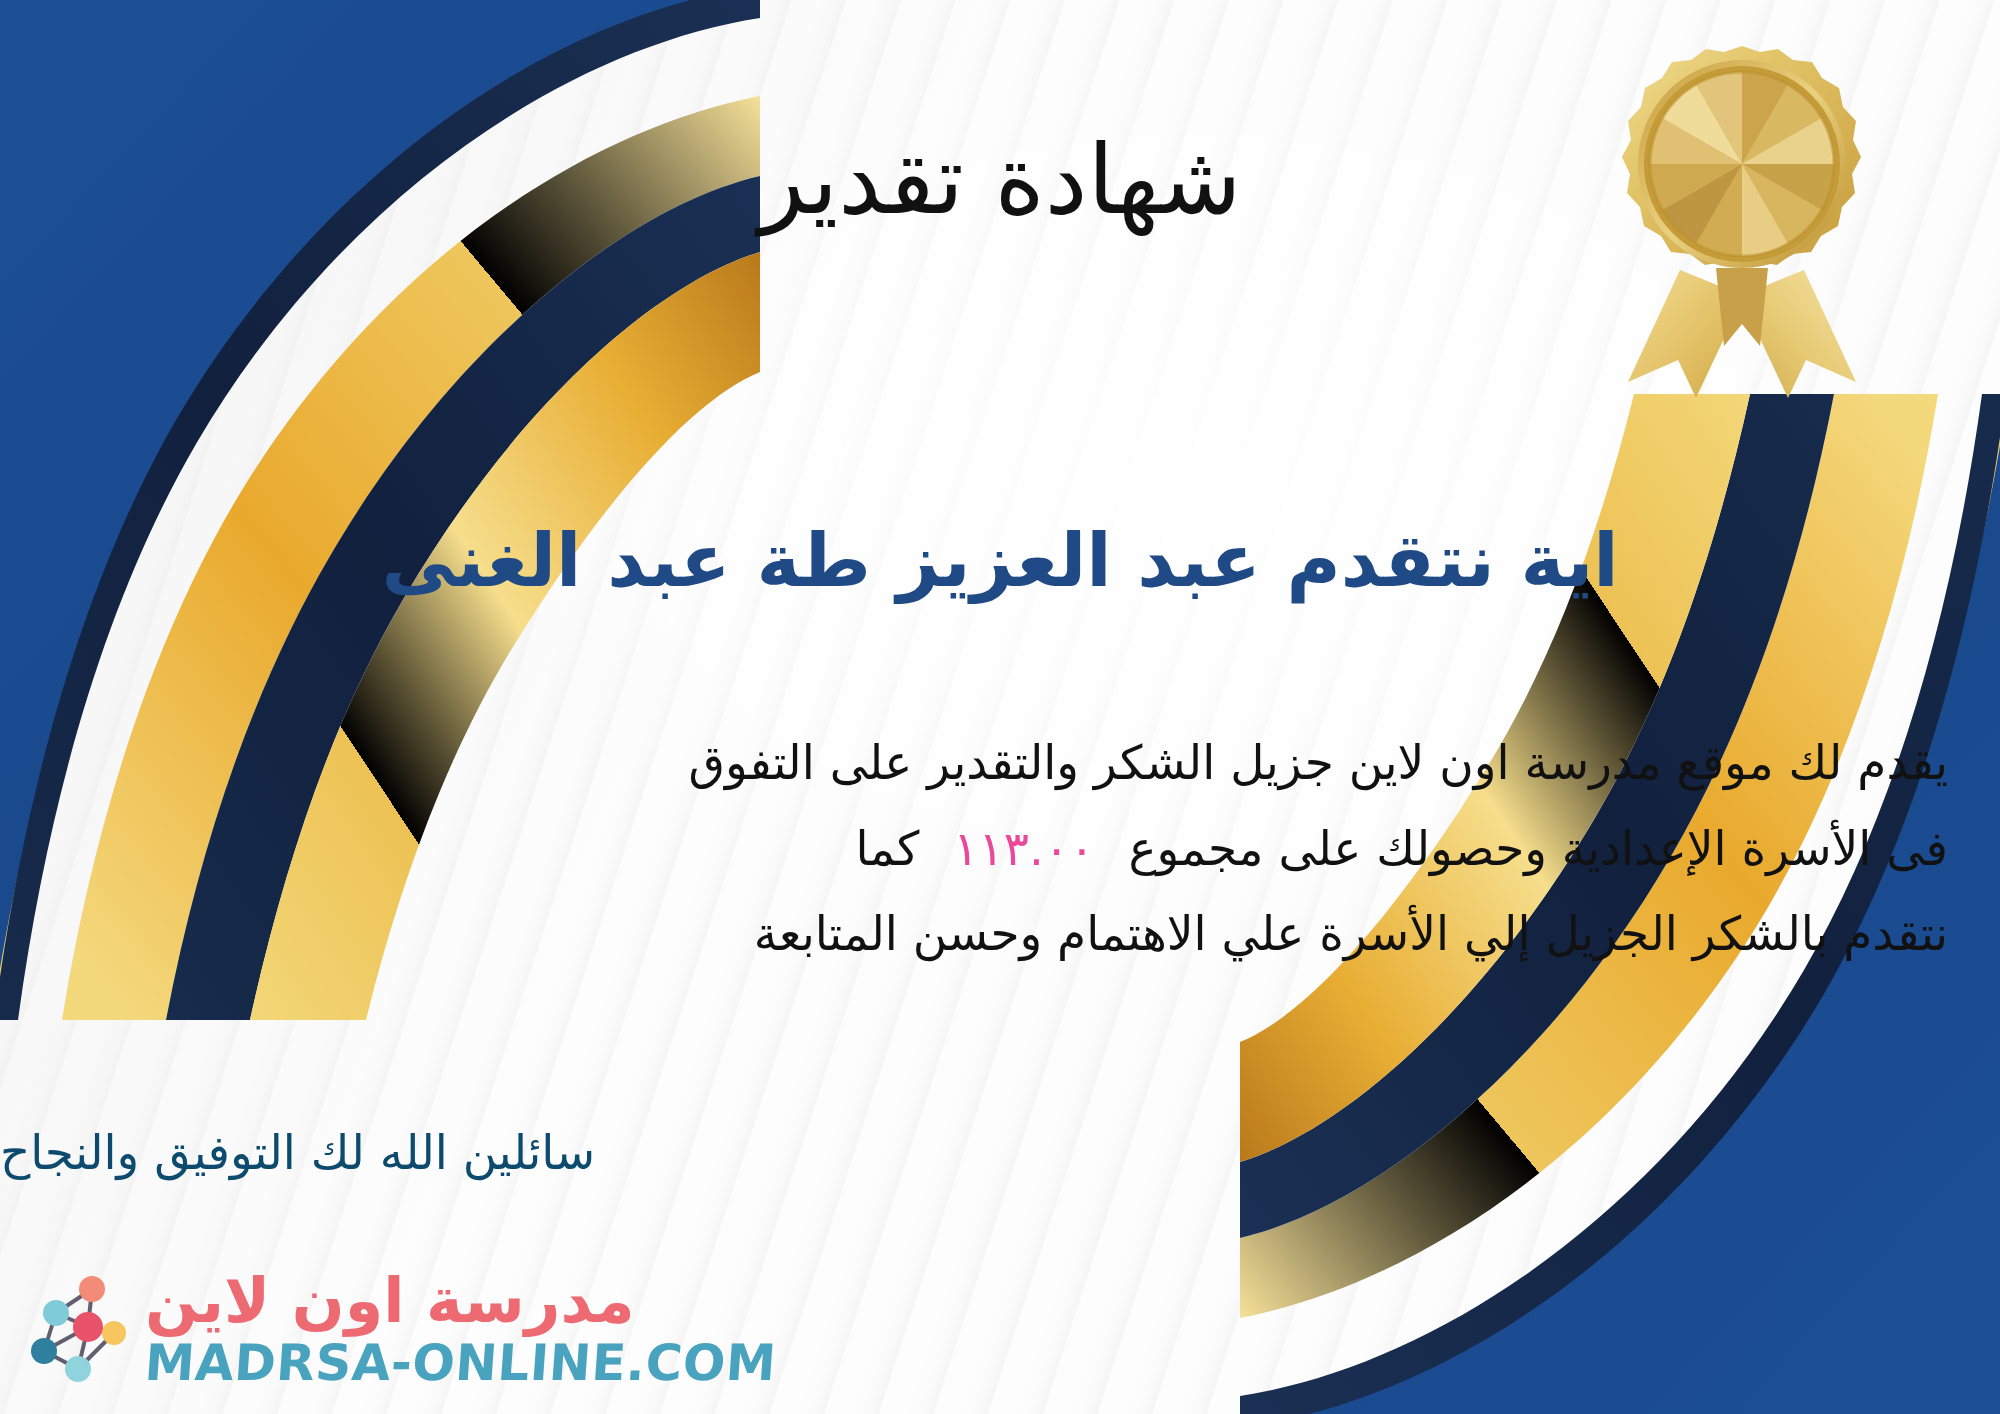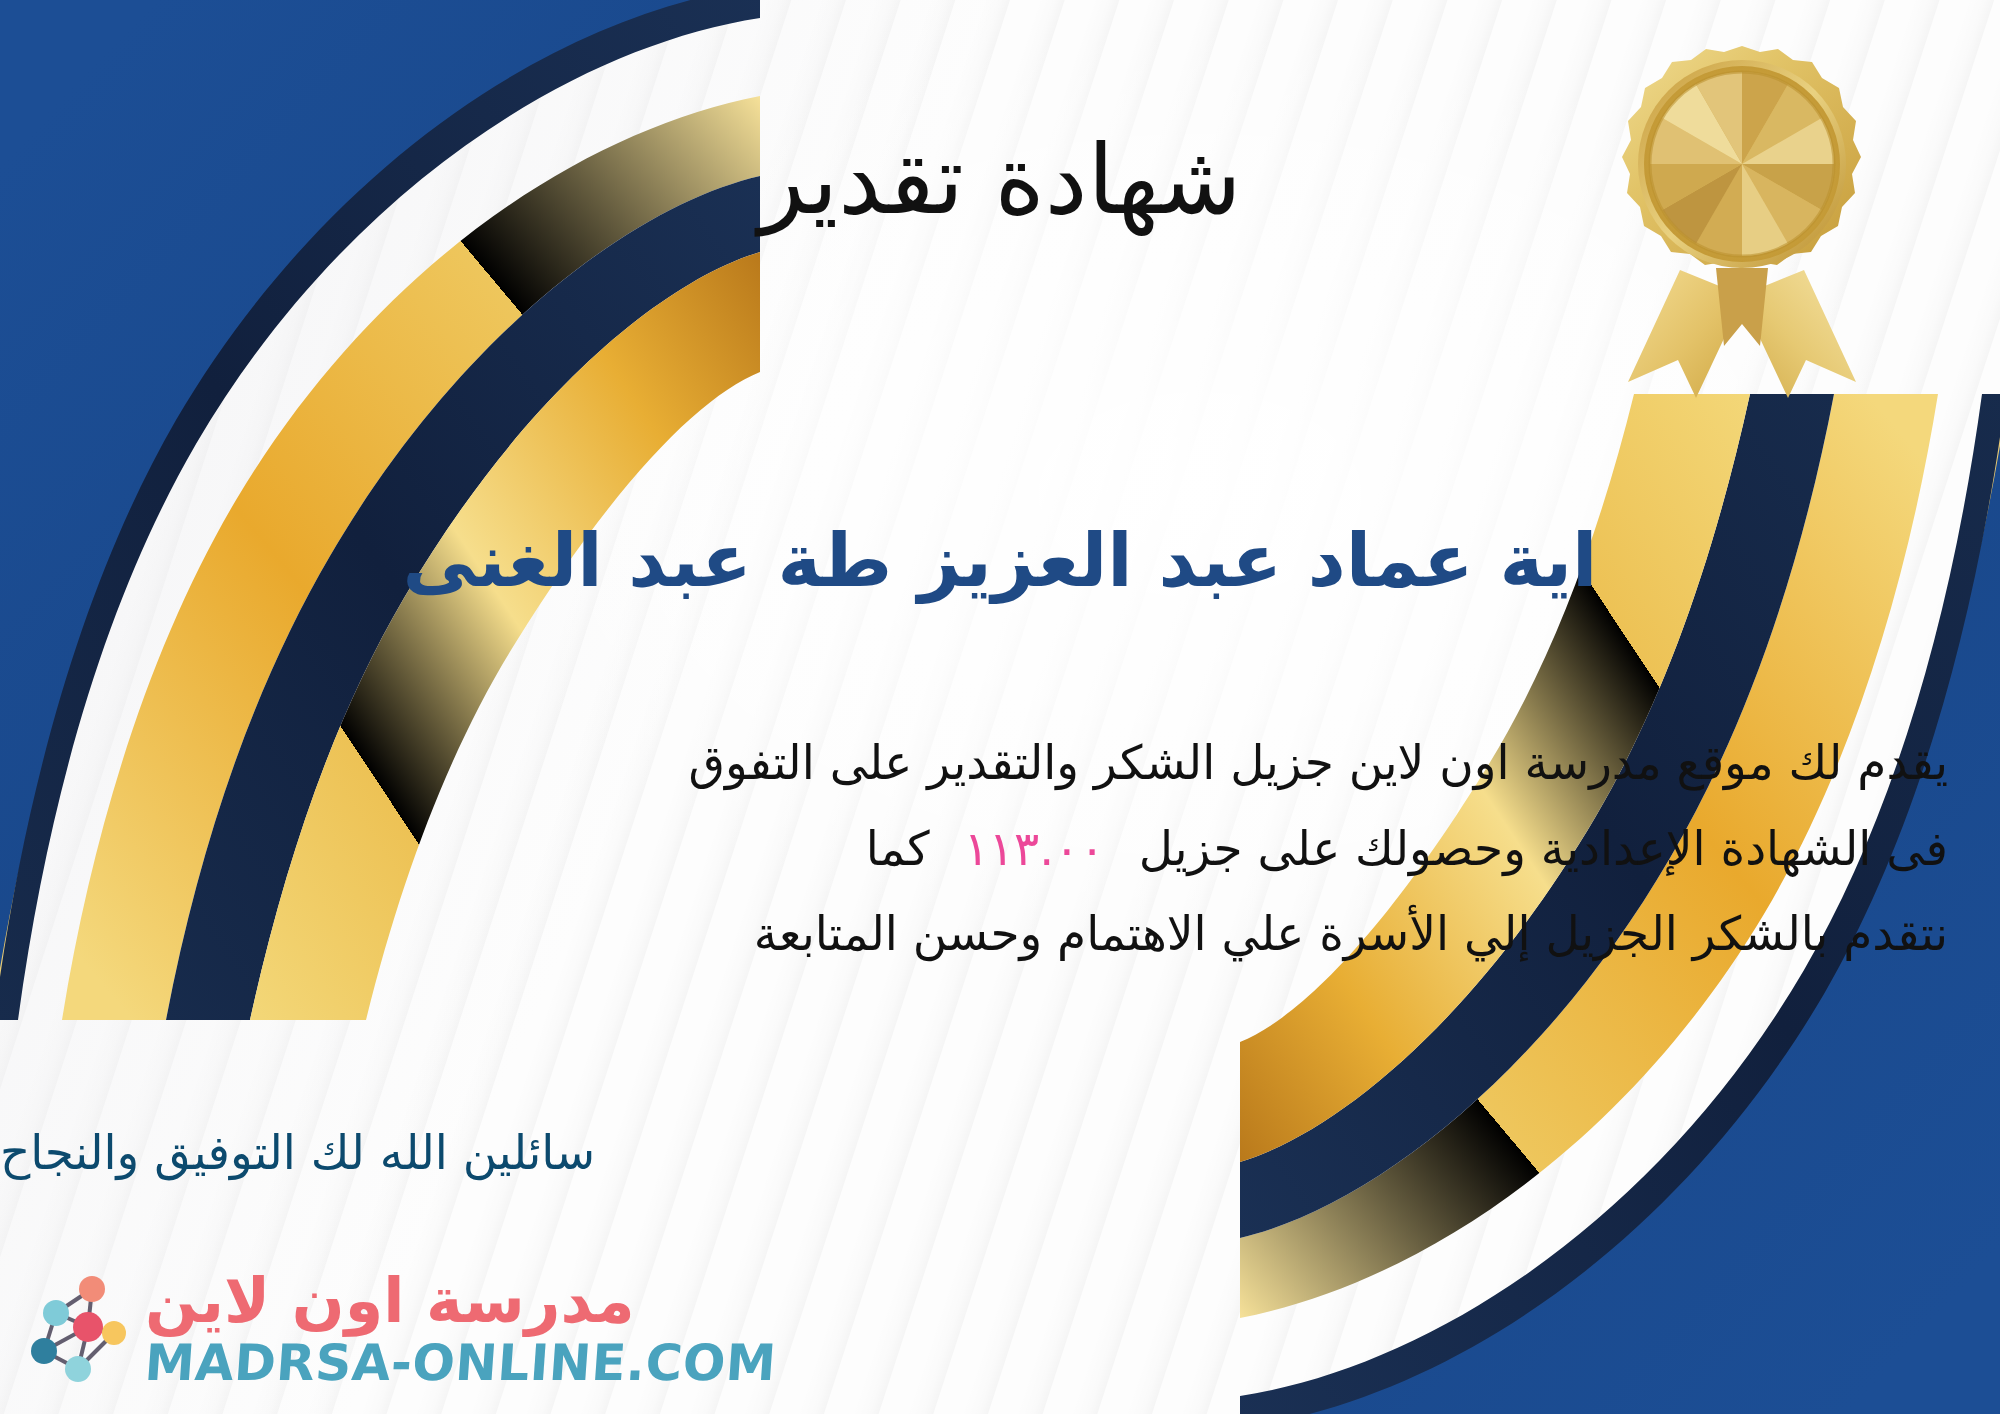--- a/index.html
+++ b/index.html
@@ -276,25 +276,25 @@
           <path d="M0,0 L46,-79.7 A92,92 0 0,1 79.7,-46 Z" fill="#D9B862"></path>
           <path d="M0,0 L79.7,-46 A92,92 0 0,1 92,0 Z" fill="#E9D28C"></path>
         </g>
         <circle r="92" fill="none" stroke="#B98F2E" stroke-width="3" opacity="0.55"></circle>
       </g>
     </svg>
   </div>
 
   <div class="cert-title">شهادة تقدير</div>
 
-  <div class="cert-name">اية عماد عبد العزيز طة عبد الغنى</div>
+  <div class="cert-name">اية نتقدم عبد العزيز طة عبد الغنى</div>
 
   <div class="cert-body">
     <span class="line">يقدم لك موقع مدرسة اون لاين جزيل الشكر  والتقدير على التفوق</span>
-    <span class="line"><span>فى الشهادة الإعدادية وحصولك على جزيل</span><span class="grade-val">١١٣.٠٠</span><span>كما</span></span>
+    <span class="line"><span>فى الأسرة الإعدادية وحصولك على مجموع</span><span class="grade-val">١١٣.٠٠</span><span>كما</span></span>
     <span class="line">نتقدم  بالشكر الجزيل إلي الأسرة علي الاهتمام وحسن المتابعة</span>
   </div>
 
   <div class="cert-closing">سائلين الله لك التوفيق  والنجاح</div>
 
   <div class="brand">
     <svg class="brand-mark" viewBox="0 0 104 112">
       <g stroke="#4A4458" stroke-width="4" fill="none" opacity="0.85">
         <line x1="70" y1="16" x2="34" y2="40"></line>
         <line x1="70" y1="16" x2="66" y2="54"></line>

